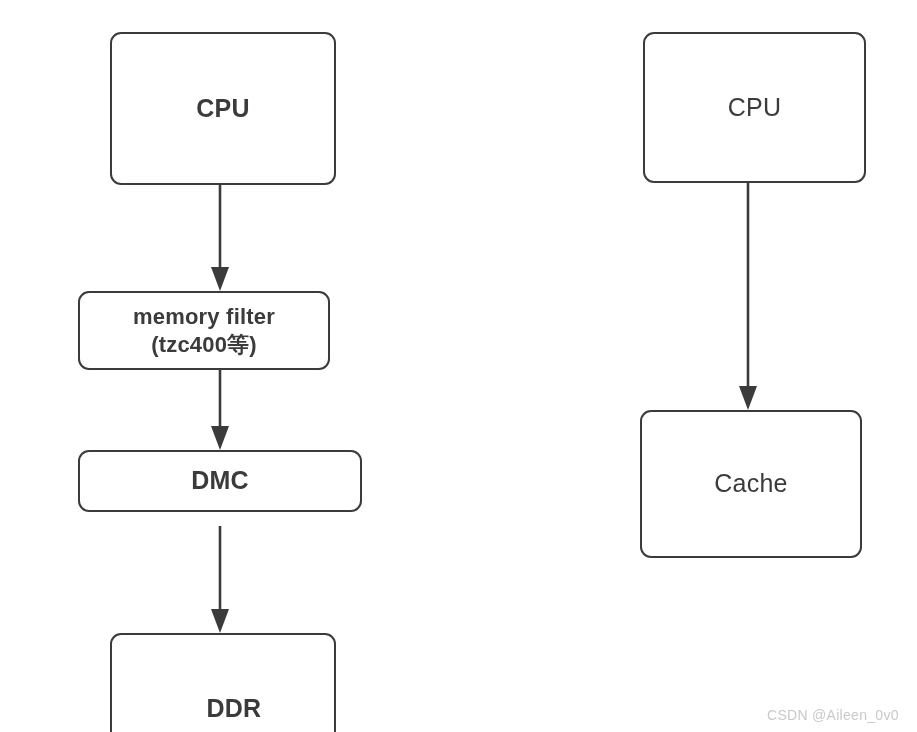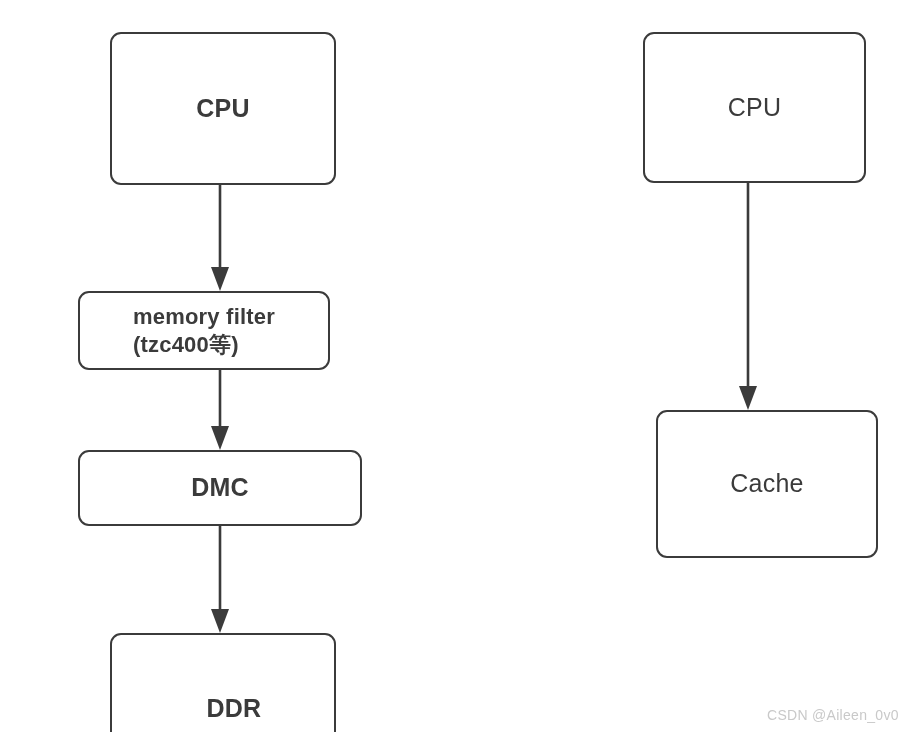--- a/index.html
+++ b/index.html
@@ -17,21 +17,21 @@
   }
   .node {
     position: absolute;
     box-sizing: border-box;
     background: #ffffff;
     border: 2.4px solid #3b3b3b;
     border-radius: 11px;
     display: flex;
     align-items: center;
     justify-content: center;
-    text-align: left;
+    text-align: center;
     color: #3b3b3b;
     z-index: 2;
   }
   .node-label {
     font-size: 25px;
     font-weight: bold;
     line-height: 1.25;
     letter-spacing: 0.2px;
     white-space: pre-line;
     color: #3b3b3b;
@@ -95,31 +95,31 @@
 
   <div class="node" style="left:110px; top:32px; width:226px; height:153px;">
     <span class="node-label">CPU</span>
   </div>
 
   <div class="node" style="left:78px; top:291px; width:252px; height:79px;">
     <span class="node-label small">memory filter
 (tzc400等)</span>
   </div>
 
-  <div class="node" style="left:78px; top:450px; width:284px; height:76px;">
+  <div class="node" style="left:78px; top:450px; width:284px; height:62px;">
     <span class="node-label">DMC</span>
   </div>
 
   <div class="node" style="left:110px; top:633px; width:226px; height:153px;">
     <span class="node-label" style="margin-top:-2px;margin-left:22px;">DDR</span>
   </div>
 
   <div class="node" style="left:643px; top:32px; width:223px; height:151px;">
     <span class="node-label regular">CPU</span>
   </div>
 
-  <div class="node" style="left:656px; top:410px; width:222px; height:148px;">
+  <div class="node" style="left:640px; top:410px; width:222px; height:148px;">
     <span class="node-label regular">Cache</span>
   </div>
 
   <div class="watermark" style="left:767px; top:707px;">CSDN @Aileen_0v0</div>
 
 </div>
 
 </body></html>

